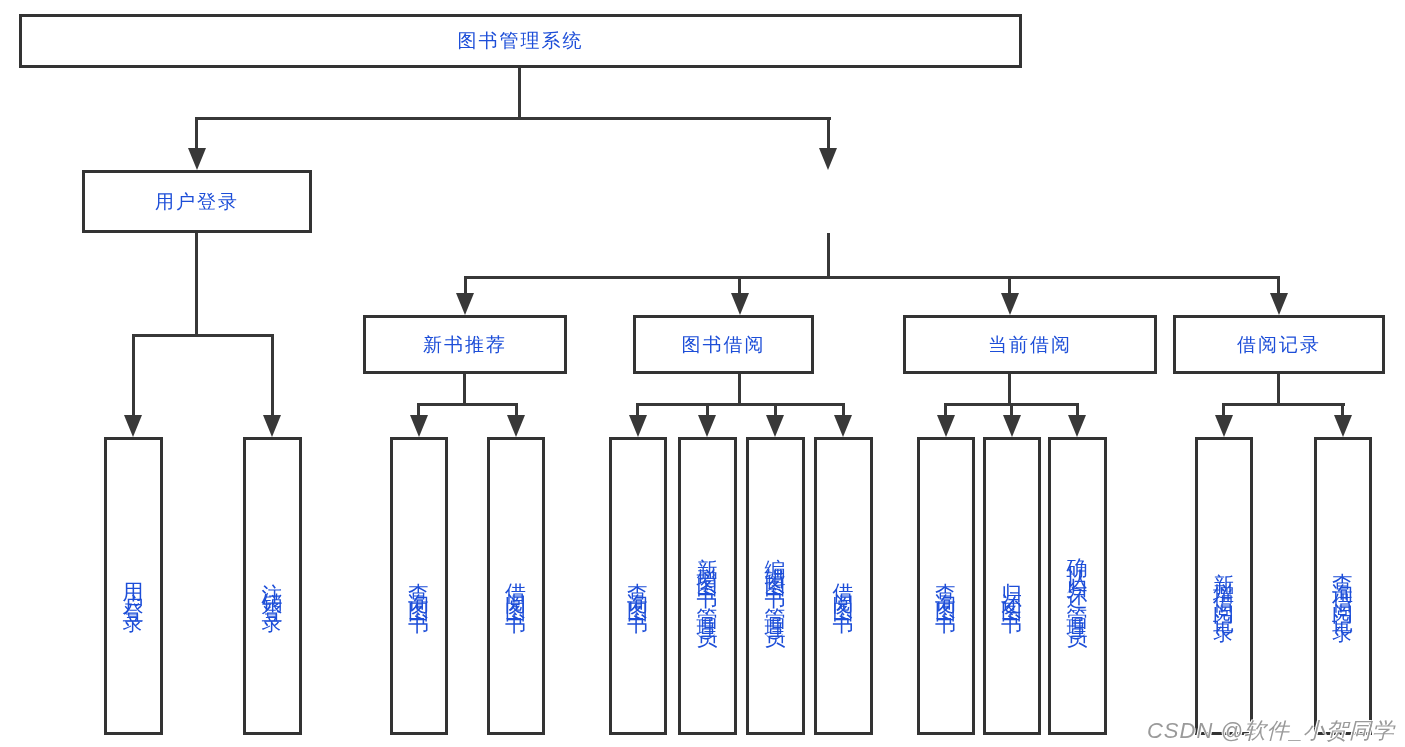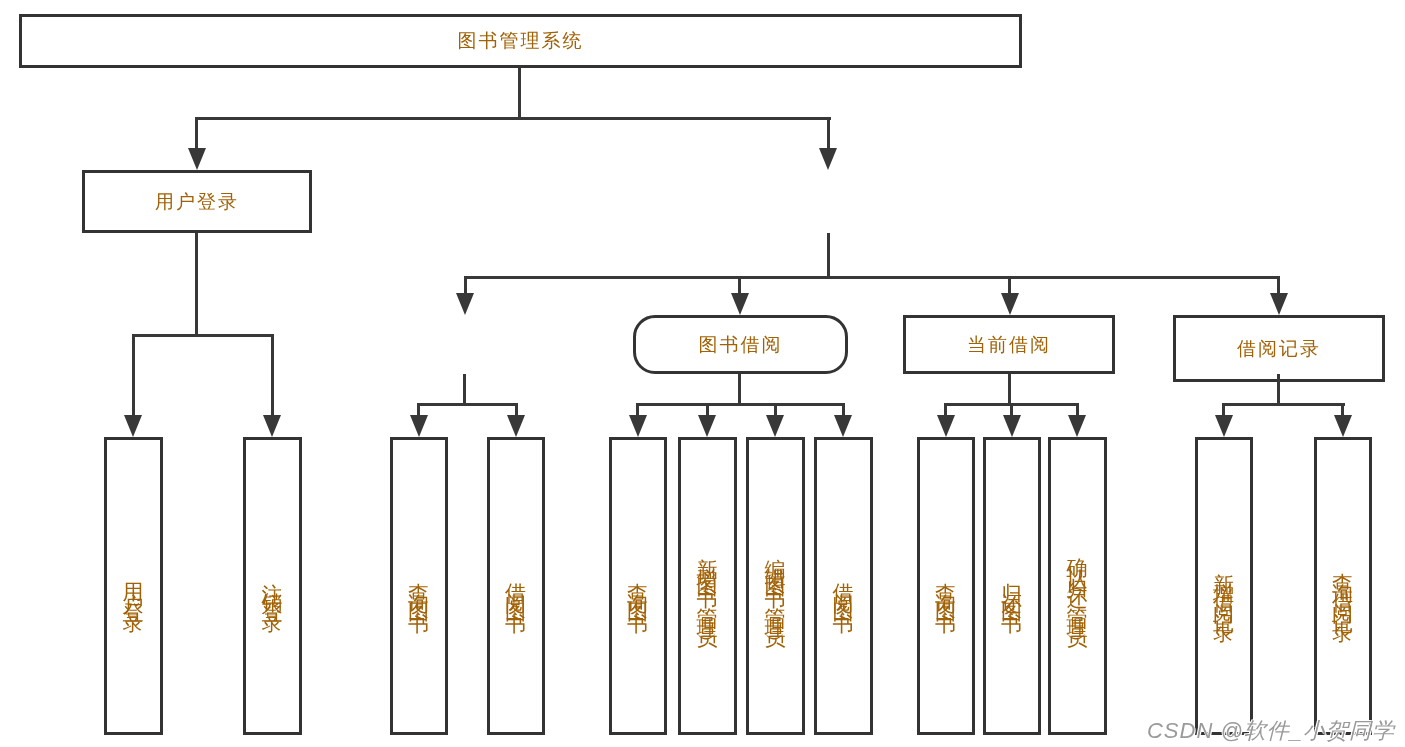--- a/index.html
+++ b/index.html
@@ -16,21 +16,21 @@
     overflow: hidden;
   }
   .box {
     position: absolute;
     box-sizing: border-box;
     border: 3px solid #333333;
     background: #ffffff;
     display: flex;
     align-items: center;
     justify-content: center;
-    color: #a16207;
+    color: #1d4ed8;
   }
   .hlabel {
     font-size: 19px;
     letter-spacing: 2px;
     white-space: nowrap;
   }
   .leaf .vlabel {
     writing-mode: vertical-rl;
     text-orientation: mixed;
     font-size: 21px;
@@ -69,27 +69,30 @@
 <div id="stage">
 
   <div class="box" style="left:19px; top:14px; width:1003px; height:54px;">
     <span class="hlabel">图书管理系统</span>
   </div>
 
   <div class="box" style="left:82px; top:170px; width:230px; height:63px;">
     <span class="hlabel">用户登录</span>
   </div>
 
-  <div class="box" style="left:633px; top:315px; width:215px; height:59px;border-radius:22px;">
+  <div class="box" style="left:363px; top:315px; width:204px; height:59px;">
+    <span class="hlabel">新书推荐</span>
+  </div>
+  <div class="box" style="left:633px; top:315px; width:181px; height:59px;">
     <span class="hlabel">图书借阅</span>
   </div>
-  <div class="box" style="left:903px; top:315px; width:212px; height:59px;">
+  <div class="box" style="left:903px; top:315px; width:254px; height:59px;">
     <span class="hlabel">当前借阅</span>
   </div>
-  <div class="box" style="left:1173px; top:315px; width:212px; height:67px;">
+  <div class="box" style="left:1173px; top:315px; width:212px; height:59px;">
     <span class="hlabel">借阅记录</span>
   </div>
 
   <div class="box leaf" style="left:104px; top:437px; width:59px; height:298px;">
     <span class="vlabel">用户登录</span>
   </div>
   <div class="box leaf" style="left:243px; top:437px; width:59px; height:298px;">
     <span class="vlabel">注销登录</span>
   </div>
 

